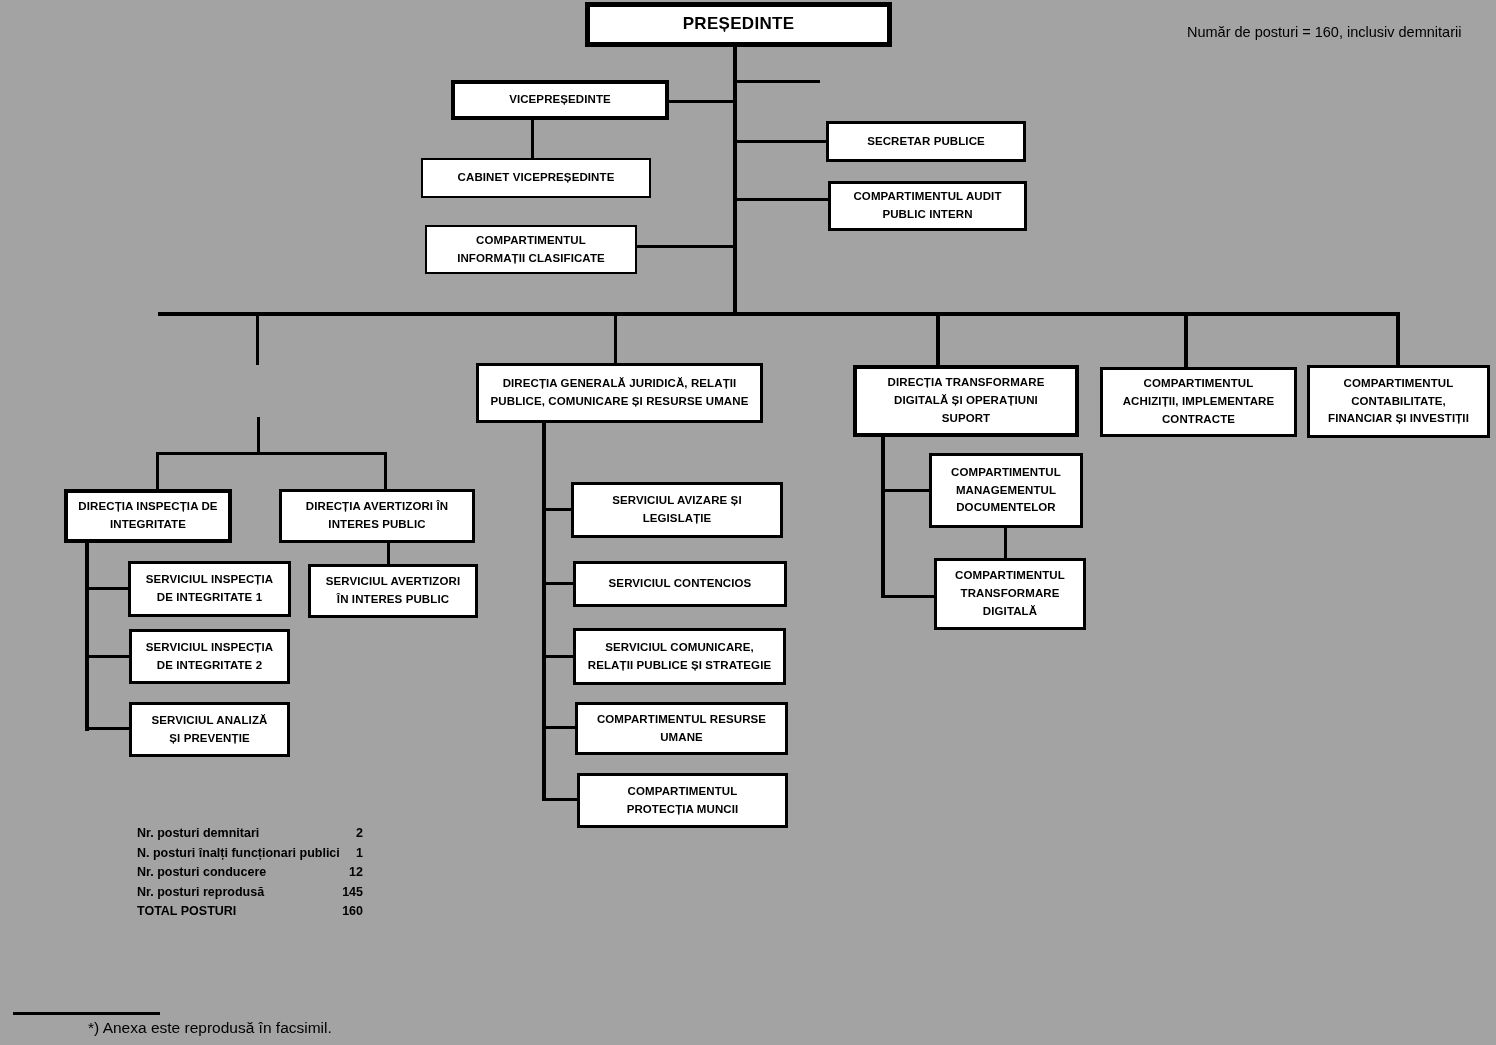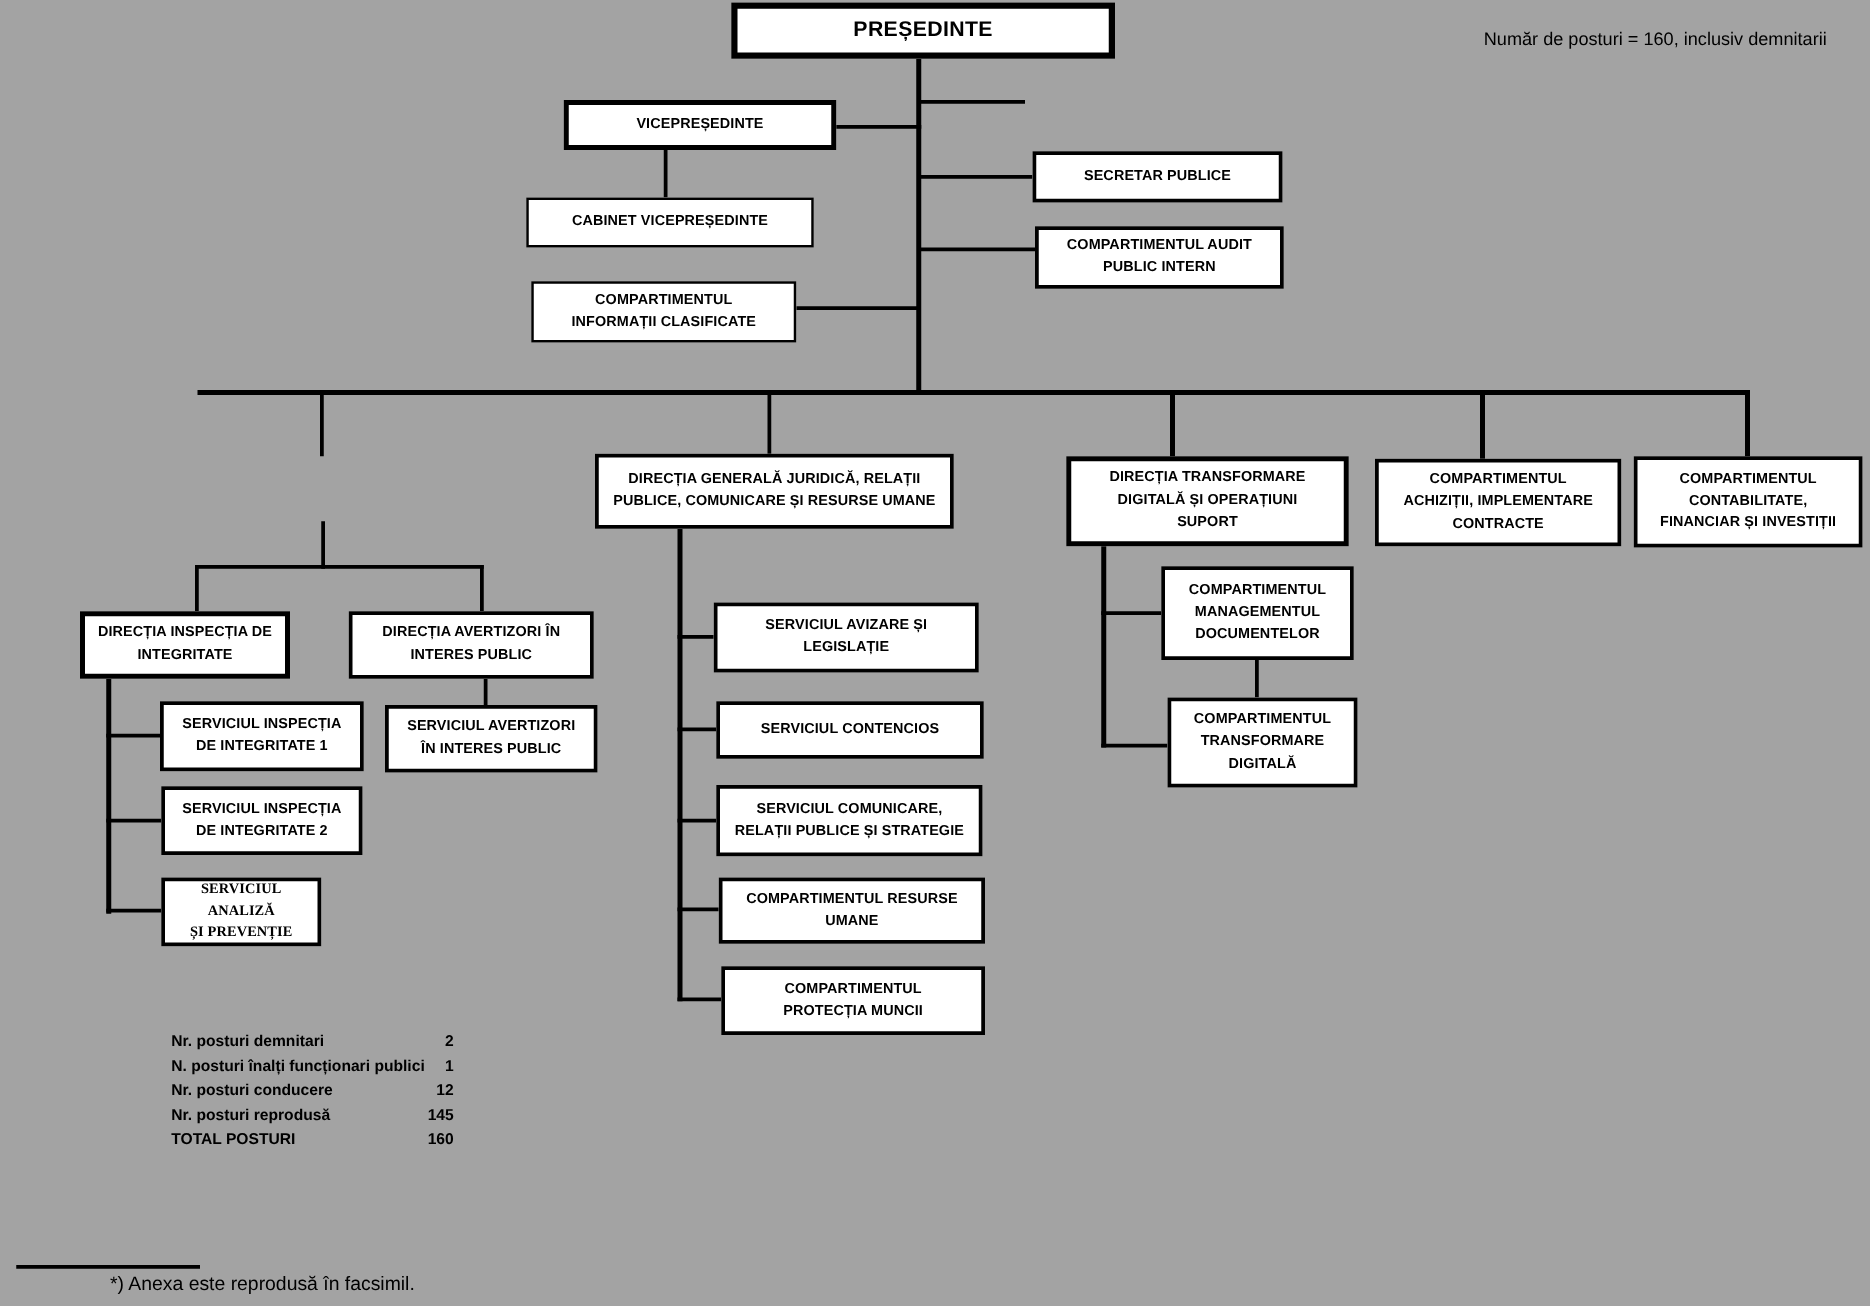--- a/index.html
+++ b/index.html
@@ -85,21 +85,21 @@
 FINANCIAR ȘI INVESTIȚII</div>
 
   <div class="box b4" style="left:64px;top:489px;width:168px;height:54px;">DIRECȚIA INSPECȚIA DE
 INTEGRITATE</div>
   <div class="box" style="left:279px;top:489px;width:196px;height:54px;">DIRECȚIA AVERTIZORI ÎN
 INTERES PUBLIC</div>
   <div class="box" style="left:128px;top:561px;width:163px;height:56px;">SERVICIUL INSPECȚIA
 DE INTEGRITATE 1</div>
   <div class="box" style="left:129px;top:629px;width:161px;height:55px;">SERVICIUL INSPECȚIA
 DE INTEGRITATE 2</div>
-  <div class="box" style="left:129px;top:702px;width:128px;height:55px;font-family:Liberation Serif, serif;">SERVICIUL ANALIZĂ
+  <div class="box" style="left:129px;top:702px;width:161px;height:55px;">SERVICIUL ANALIZĂ
 ȘI PREVENȚIE</div>
   <div class="box" style="left:308px;top:564px;width:170px;height:54px;">SERVICIUL AVERTIZORI
 ÎN INTERES PUBLIC</div>
 
   <div class="box" style="left:571px;top:482px;width:212px;height:56px;">SERVICIUL AVIZARE ȘI
 LEGISLAȚIE</div>
   <div class="box" style="left:573px;top:561px;width:214px;height:46px;">SERVICIUL CONTENCIOS</div>
   <div class="box" style="left:573px;top:628px;width:213px;height:57px;">SERVICIUL COMUNICARE,
 RELAȚII PUBLICE ȘI STRATEGIE</div>
   <div class="box" style="left:575px;top:702px;width:213px;height:53px;">COMPARTIMENTUL RESURSE

